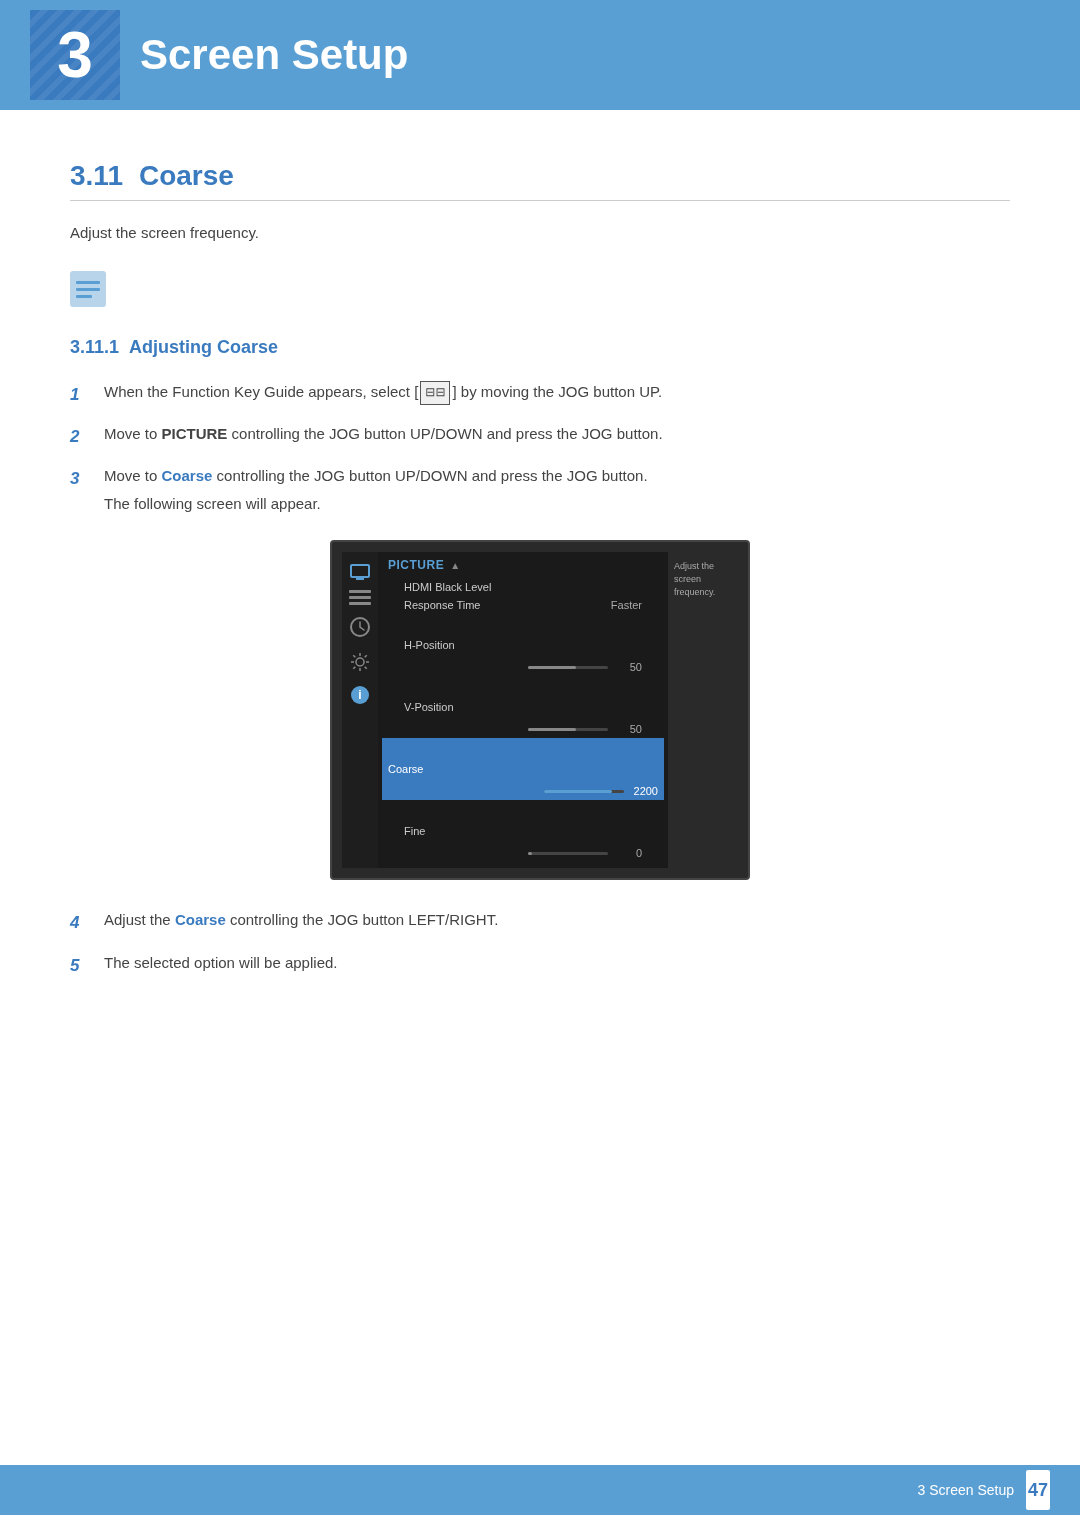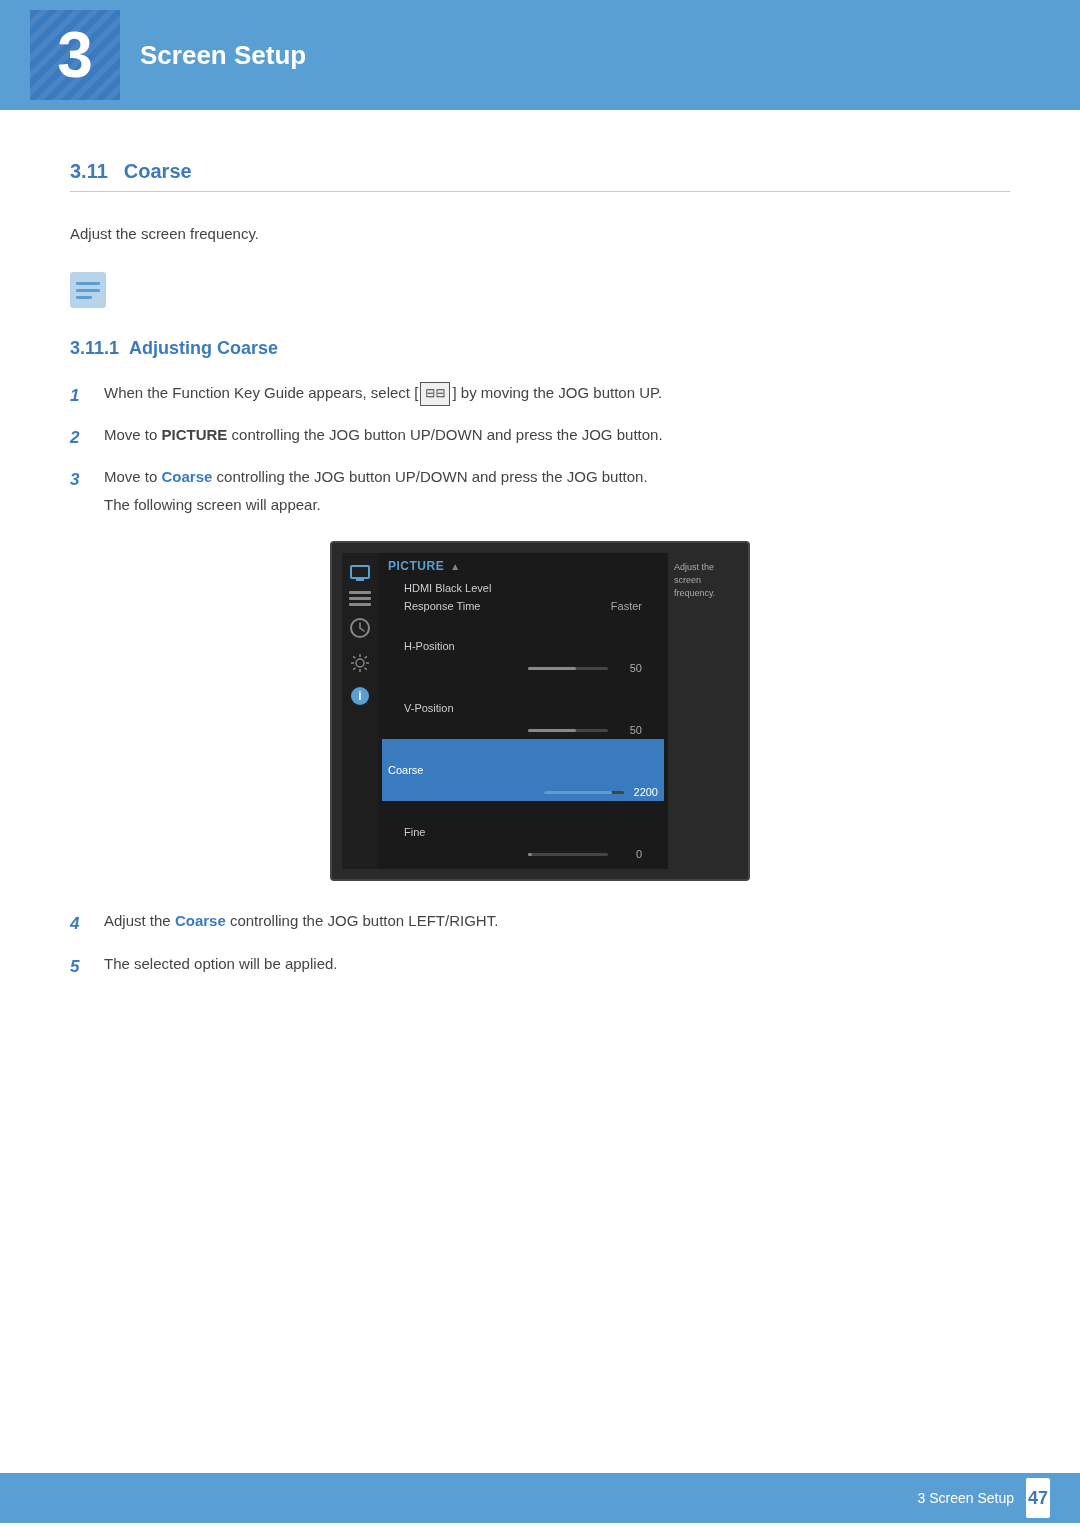--- a/index.html
+++ b/index.html
@@ -52,36 +52,36 @@
 
     .chapter-number {
       font-size: 64px;
       font-weight: bold;
       color: #ffffff;
       position: relative;
       z-index: 1;
     }
 
     .header-title {
-      font-size: 26px;
+      font-size: 42px;
       font-weight: bold;
       color: #ffffff;
     }
 
     
     .main-content {
       padding: 50px 70px 80px 70px;
     }
 
     
     .section-heading {
-      font-size: 20px;
+      font-size: 28px;
       font-weight: bold;
       color: #3a7abf;
-      margin-bottom: 30px;
+      margin-bottom: 20px;
       padding-bottom: 8px;
       border-bottom: 1px solid #cccccc;
     }
 
     .section-heading .section-num {
       margin-right: 16px;
     }
 
     .intro-text {
       font-size: 15px;
@@ -350,21 +350,21 @@
 
     .sidebar-right-text {
       font-size: 9px;
       color: #aaaaaa;
       line-height: 1.4;
     }
 
     
     .page-footer {
       position: absolute;
-      bottom: 4px;
+      bottom: 12px;
       left: 0;
       right: 0;
       height: 50px;
       background: #5a9fd4;
       display: flex;
       align-items: center;
       justify-content: flex-end;
       padding-right: 30px;
       gap: 12px;
     }

